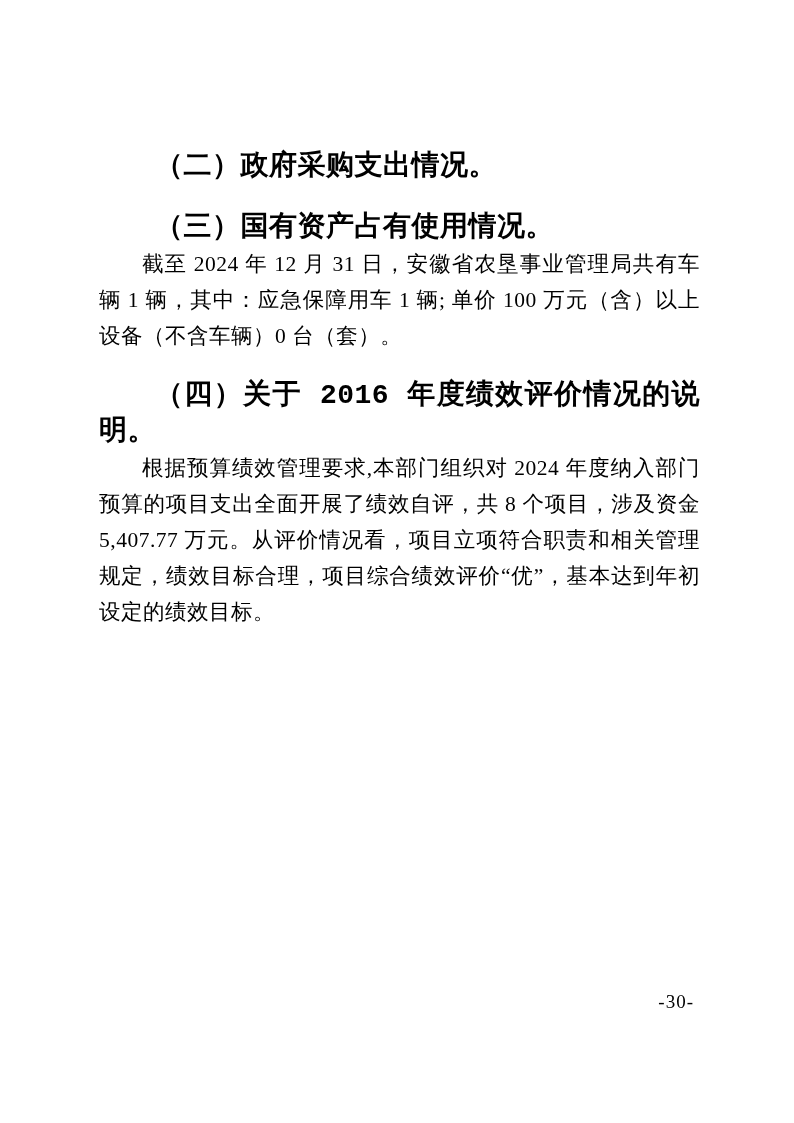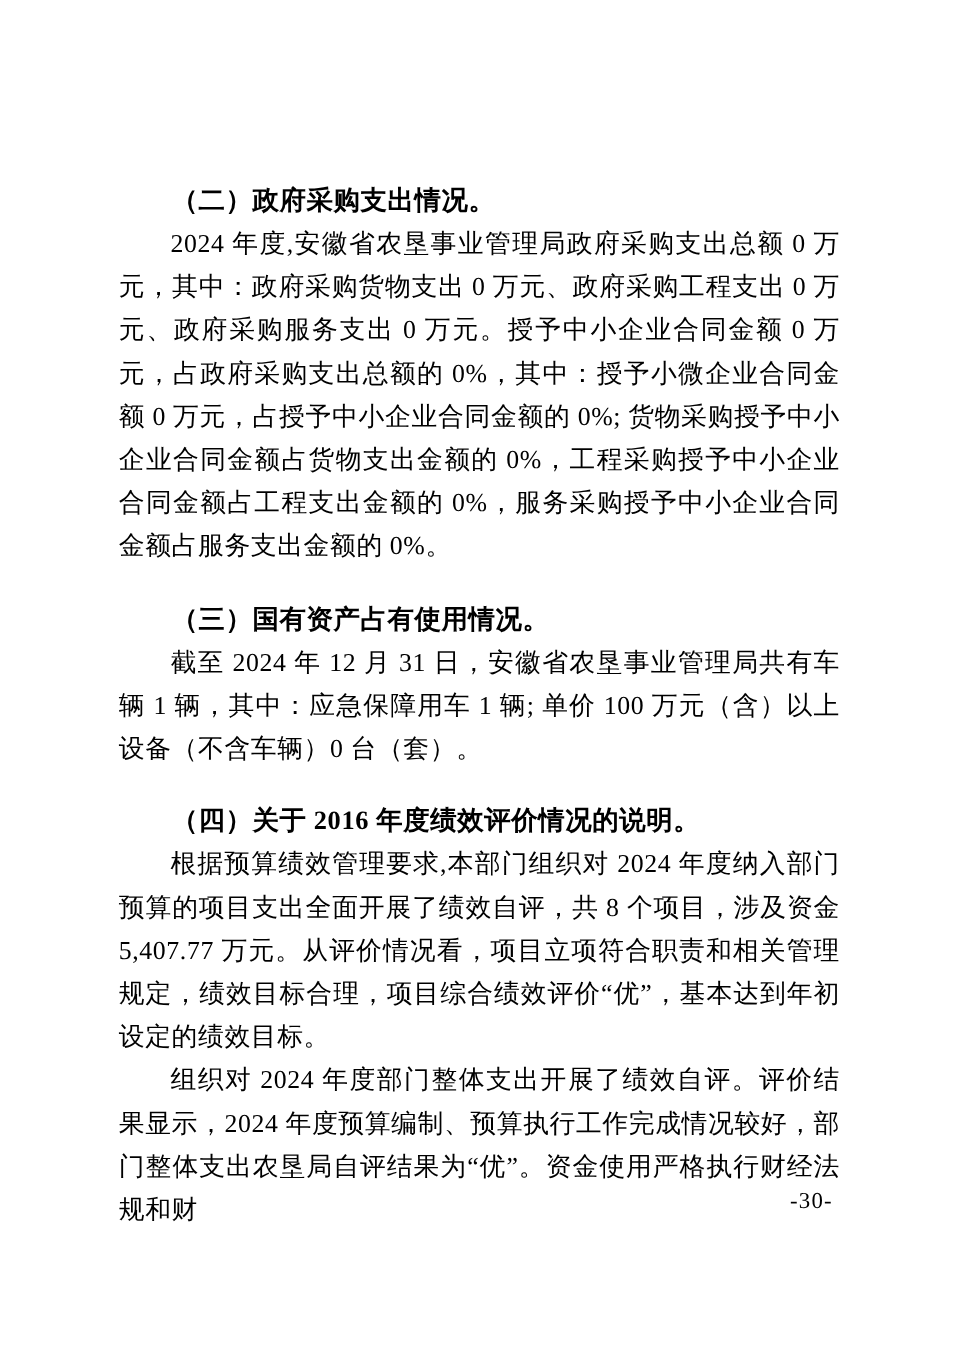--- a/index.html
+++ b/index.html
@@ -17,26 +17,27 @@
     color: #000000;
   }
   .content {
     position: absolute;
     left: 99px;
     top: 149px;
     width: 601px;
   }
   .doc-heading {
     margin: 0;
-    font-size: 22px;
+    font-size: 28px;
     line-height: 36px;
     font-weight: 700;
     text-indent: 2em;
     text-align: justify;
     letter-spacing: 0.5px;
+    font-family: Liberation Mono, monospace;
   }
   .doc-para {
     margin: 0;
     font-size: 21.5px;
     line-height: 36px;
     font-weight: 400;
     text-indent: 2em;
     text-align: justify;
     text-justify: inter-ideograph;
     letter-spacing: 0.5px;
@@ -53,21 +54,19 @@
     letter-spacing: 1px;
     color: #000000;
   }
 </style>
 </head>
 <body>
 
 <div class="page">
   <div class="content">
     <h3 class="doc-heading">（二）政府采购支出情况。</h3>
-    <p class="doc-para">2024 年度,安徽省农垦事业管理局政府采购支出总额 0 万元，其中：政府采购货物支出 0 万元、政府采购工程支出 0 万元、政府采购服务支出 0 万元。授予中小企业合同金额 0 万元，占政府采购支出总额的 0%，其中：授予小微企业合同金额 0 万元，占授予中小企业合同金额的 0%; 货物采购授予中小企业合同金额占货物支出金额的 0%，工程采购授予中小企业合同金额占工程支出金额的 0%，服务采购授予中小企业合同金额占服务支出金额的 0%。</p>
     <h3 class="doc-heading mt-sm">（三）国有资产占有使用情况。</h3>
     <p class="doc-para">截至 2024 年 12 月 31 日，安徽省农垦事业管理局共有车辆 1 辆，其中：应急保障用车 1 辆; 单价 100 万元（含）以上设备（不含车辆）0 台（套）。</p>
     <h3 class="doc-heading mt-md">（四）关于 2016 年度绩效评价情况的说明。</h3>
     <p class="doc-para">根据预算绩效管理要求,本部门组织对 2024 年度纳入部门预算的项目支出全面开展了绩效自评，共 8 个项目，涉及资金 5,407.77 万元。从评价情况看，项目立项符合职责和相关管理规定，绩效目标合理，项目综合绩效评价“优”，基本达到年初设定的绩效目标。</p>
-    <p class="doc-para">组织对 2024 年度部门整体支出开展了绩效自评。评价结果显示，2024 年度预算编制、预算执行工作完成情况较好，部门整体支出农垦局自评结果为“优”。资金使用严格执行财经法规和财</p>
   </div>
   <div class="page-number">-30-</div>
 </div>
 
 </body></html>

